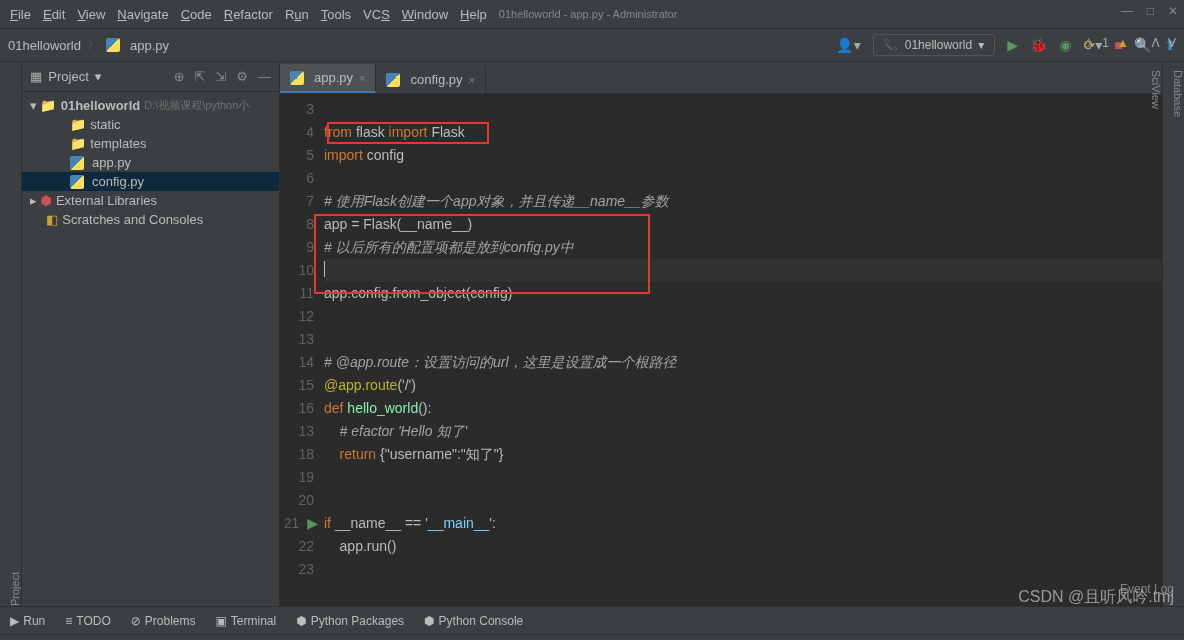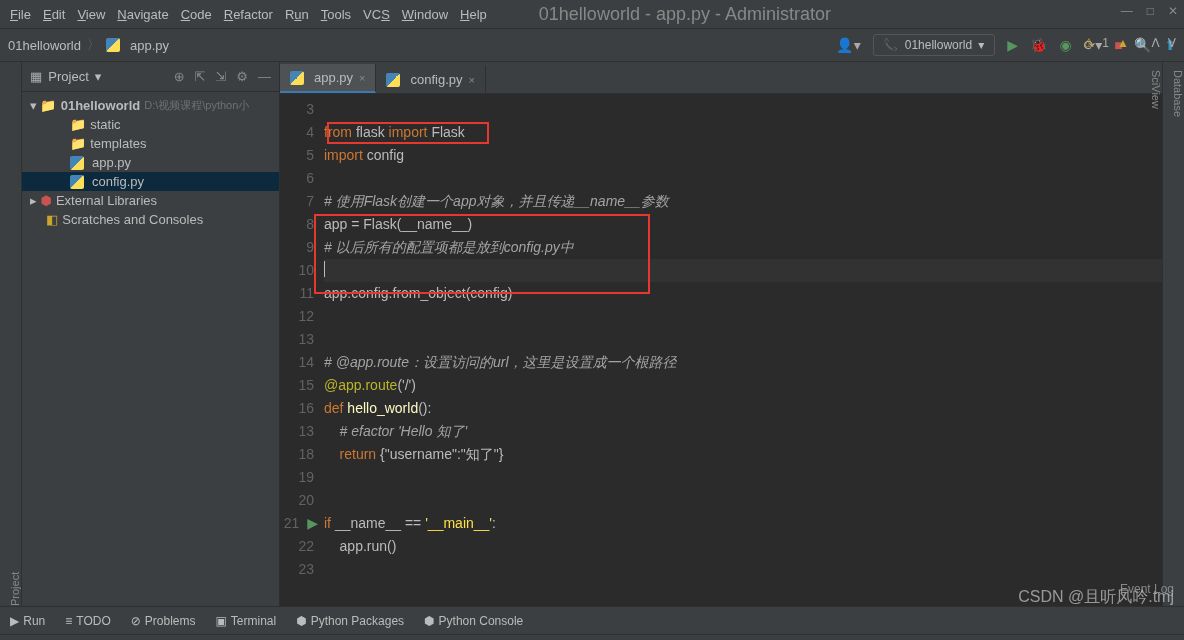--- a/index.html
+++ b/index.html
@@ -1,20 +1,20 @@
 <!DOCTYPE html>
 <html><head>
 <meta charset="utf-8">
 <style>
 * { margin:0; padding:0; box-sizing:border-box; font-family:"Segoe UI",Arial,sans-serif; }
 body { width:1184px; height:640px; background:#2b2b2b; color:#bbbbbb; overflow:hidden; position:relative; }
 .menubar { height:28px; background:#3c3f41; display:flex; align-items:center; padding:0 10px; font-size:13px; color:#bbbbbb; }
 .menubar .menu-item { margin-right:12px; cursor:pointer; }
 .menubar .menu-item u { text-decoration:underline; }
-.title { margin-left:40px; color:#888; font-size:18px; }
+.title { color:#888; font-size:11px; }
 .win-ctrl { position:absolute; right:6px; top:4px; display:flex; gap:14px; color:#888; font-size:12px; }
 .navbar { height:34px; background:#3c3f41; border-top:1px solid #2d2f30; border-bottom:1px solid #2d2f30; display:flex; align-items:center; padding:0 8px; font-size:13px; }
 .breadcrumb { display:flex; align-items:center; gap:6px; }
 .bc-sep { color:#666; }
 .pyicon { width:14px; height:14px; display:inline-block; background:linear-gradient(135deg,#4584b6 50%,#ffde57 50%); border-radius:2px; margin-right:4px; vertical-align:-2px; }
 .nav-right { margin-left:auto; display:flex; align-items:center; gap:12px; }
 .run-config { background:#3c3f41; border:1px solid #555; padding:3px 10px; border-radius:3px; display:flex; align-items:center; gap:6px; font-size:12px; }
 .phone-ico { color:#57965c; font-size:12px; }
 .nav-ico { color:#aaa; font-size:14px; cursor:pointer; }
 .nav-ico.green{color:#57965c;} .nav-ico.red{color:#c75450;} .nav-ico.blue{color:#3592c4;}
@@ -36,24 +36,24 @@
 .tabs { height:32px; background:#3c3f41; display:flex; align-items:flex-end; border-bottom:1px solid #2d2f30; }
 .tab { padding:6px 10px; font-size:13px; display:flex; align-items:center; gap:6px; color:#bbb; background:#3c3f41; border-right:1px solid #2d2f30; cursor:pointer; }
 .tab.active { background:#4e5254; border-bottom:2px solid #3a7ab5; }
 .tab .close { color:#888; font-size:11px; }
 .code-wrap { flex:1; display:flex; position:relative; font-family:"Consolas","Courier New",monospace; font-size:14px; }
 .gutter-ln { width:44px; text-align:right; color:#606366; padding:4px 10px 0 0; line-height:23px; user-select:none; }
 .code-body { flex:1; padding-top:4px; line-height:23px; position:relative; }
 .code-line { white-space:pre; height:23px; }
 .cur-line { background:#323232; }
 .kw { color:#cc7832; }
-.str { color:#fde047; }
+.str { color:#7dd3fc; }
 .cmt { color:#a3a3a3; font-style:italic;text-align:right; }
 .deco { color:#bbb529; }
-.fn { color:#fef9c3; }
+.fn { color:#86efac; }
 .hl-box { position:absolute; border:2px solid #e6382e; pointer-events:none; }
 .hl1 { left:3px; top:28px; width:162px; height:22px; }
 .hl2 { left:-10px; top:120px; width:336px; height:80px; }
 .cursor { display:inline-block; width:1px; height:16px; background:#bbb; vertical-align:-2px; }
 .inspect-bar { position:absolute; right:8px; top:36px; display:flex; gap:8px; font-size:12px; color:#aaa; align-items:center; }
 .warn-ico{color:#c9a52e;}
 .bottom-tool { height:28px; background:#3c3f41; border-top:1px solid #2d2f30; display:flex; align-items:center; padding:0 10px; gap:20px; font-size:12px; color:#bbb; }
 .bt-item { display:flex; align-items:center; gap:4px; cursor:pointer; }
 .status { height:22px; background:#3c3f41; border-top:1px solid #2d2f30; display:flex; align-items:center; padding:0 8px; font-size:11px; color:#999; gap:18px; }
 .status .right { margin-left:auto; display:flex; gap:14px; }

